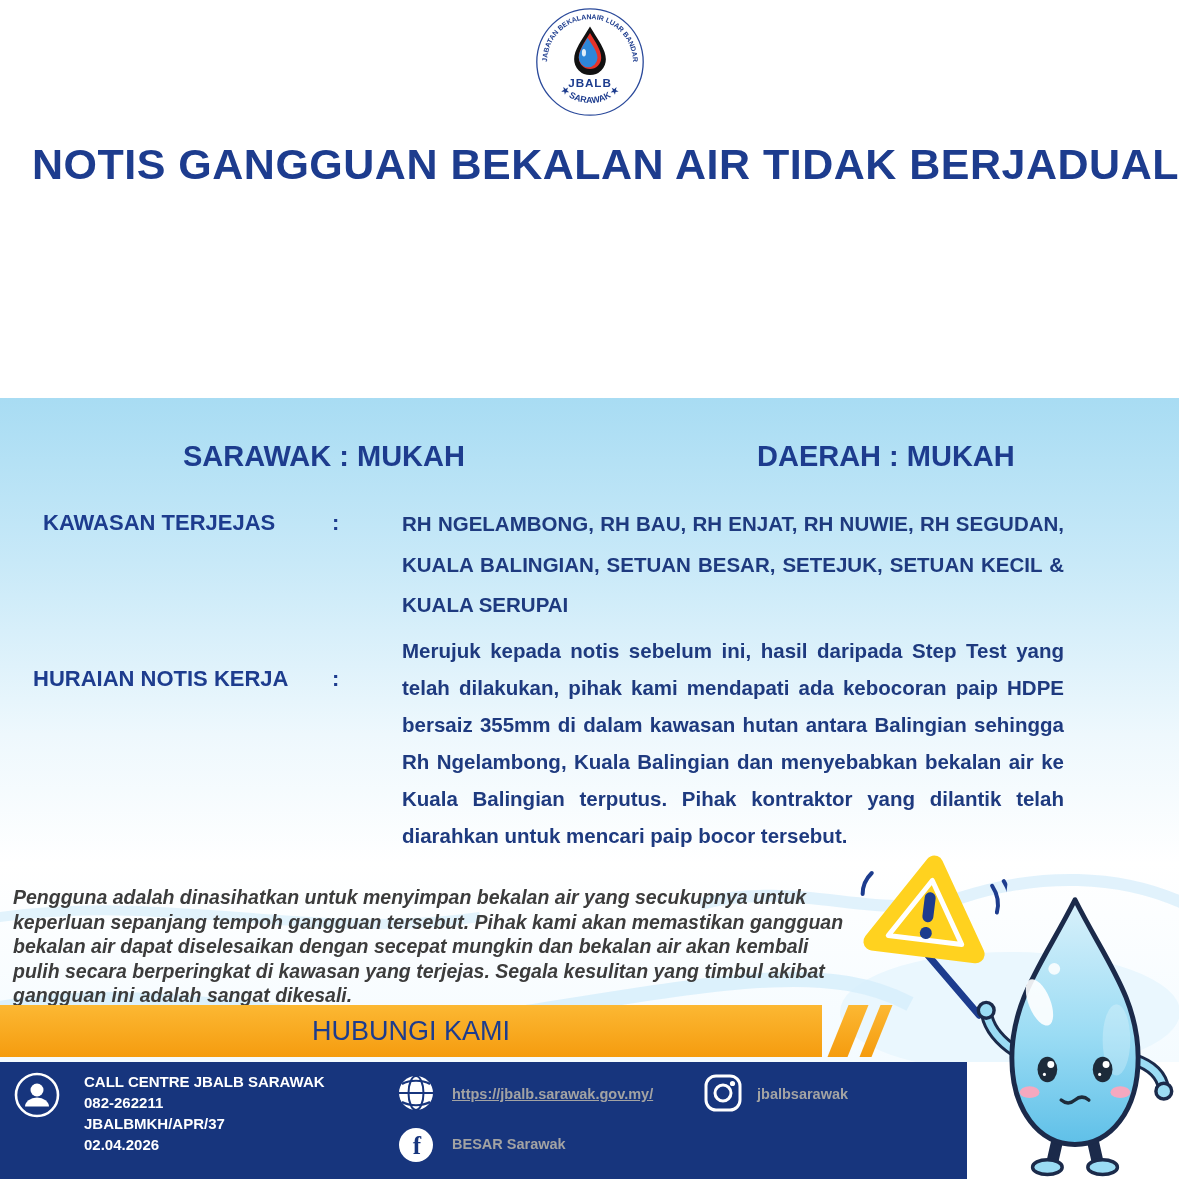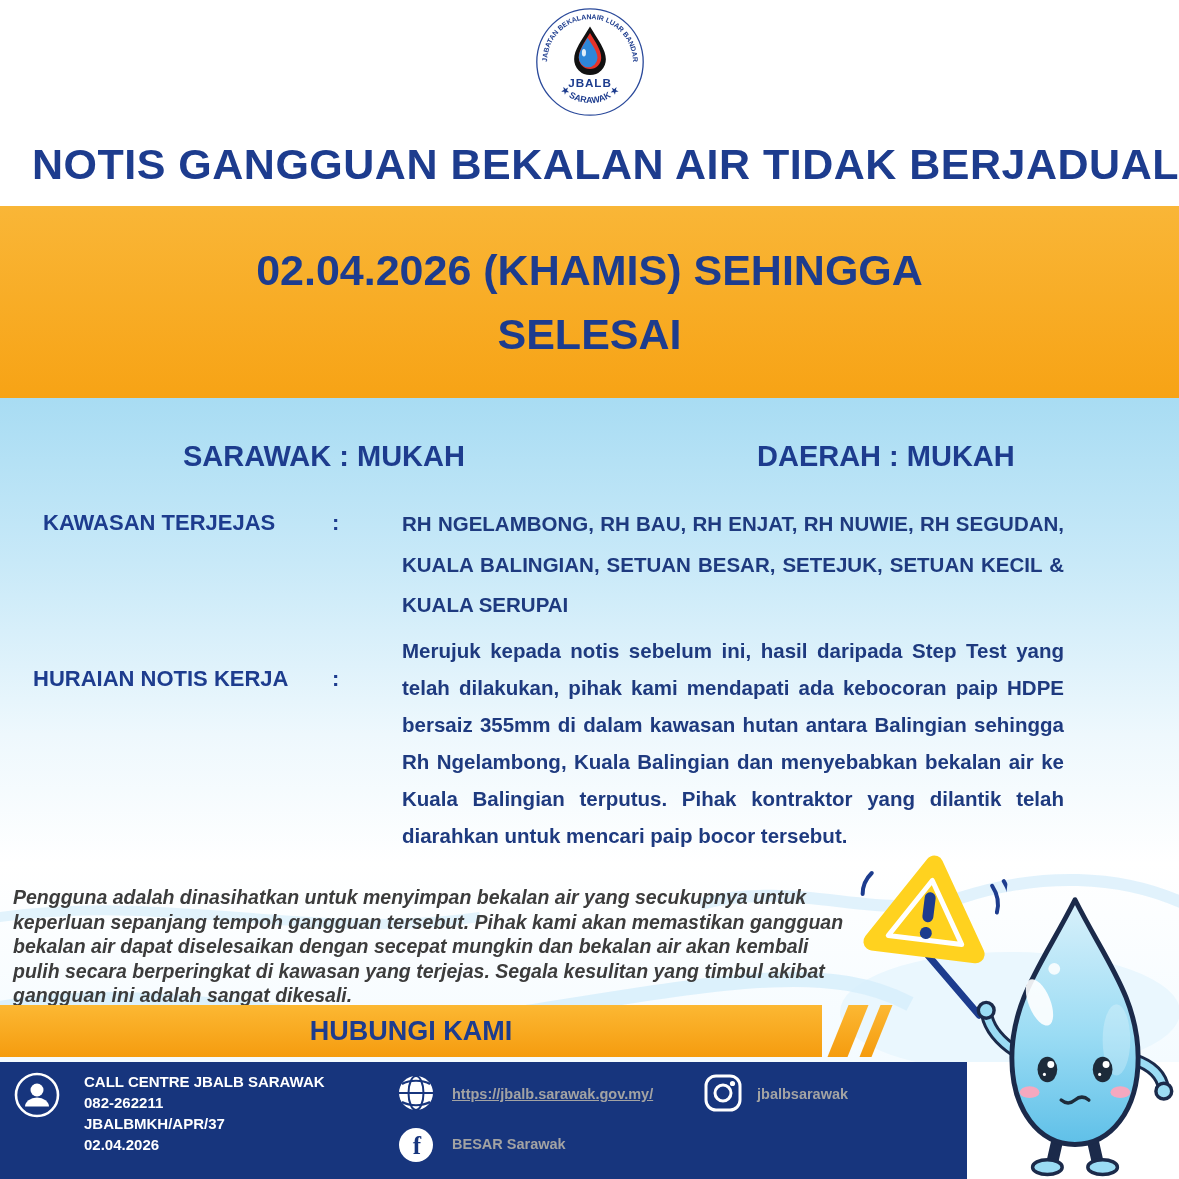--- a/index.html
+++ b/index.html
@@ -65,21 +65,21 @@
   }
 
   
   .warning-sign{position:absolute;left:850px;top:850px;width:150px;height:180px;z-index:4;transform:rotate(7deg);}
 
   
   .hubungi-banner{
     position:absolute;left:0;top:1005px;width:822px;height:52px;
     background:var(--orange-grad);
     display:flex;align-items:center;justify-content:center;
-    font-size:27px;font-weight:700;color:var(--navy);z-index:3;
+    font-size:27px;font-weight:400;color:var(--navy);z-index:3;
   }
   .hb-stripe{position:absolute;top:1005px;height:52px;background:var(--orange-grad);transform:skewX(-22deg);z-index:3;}
   .hb-s1{left:838px;width:20px;}
   .hb-s2{left:870px;width:12px;}
 
   
   .footer{
     position:absolute;left:0;top:1062px;width:100%;height:117px;
     background:var(--navy-dark);color:#ffffff;z-index:2;
   }
@@ -121,24 +121,20 @@
       </g>
       <text x="60" y="87" text-anchor="middle" font-size="12.5" font-weight="800" letter-spacing="1" fill="#1d3c8e" font-family="Liberation Sans, sans-serif">JBALB</text>
       <text font-size="9.5" font-weight="bold" fill="#1d3c8e" font-family="Liberation Sans, sans-serif">
         <textPath href="#arcBottom" startOffset="50%" text-anchor="middle">★ SARAWAK ★</textPath>
       </text>
     </svg>
   </div>
 
   <h1 class="title">NOTIS GANGGUAN BEKALAN AIR TIDAK BERJADUAL</h1>
 
-  <div class="date-banner">
-    <div>02.04.2026 (KHAMIS) SEHINGGA</div>
-    <div>SELESAI</div>
-  </div>
 
   <section class="info">
     <span class="region bahagian">SARAWAK : MUKAH</span>
     <span class="region daerah">DAERAH : MUKAH</span>
 
     <span class="field-label kawasan-label">KAWASAN TERJEJAS</span>
     <span class="field-colon kawasan-colon">:</span>
     <div class="kawasan-value">RH NGELAMBONG, RH BAU, RH ENJAT, RH NUWIE, RH SEGUDAN, KUALA BALINGIAN, SETUAN BESAR, SETEJUK, SETUAN KECIL &amp; KUALA SERUPAI</div>
 
     <span class="field-label huraian-label">HURAIAN NOTIS KERJA</span>

